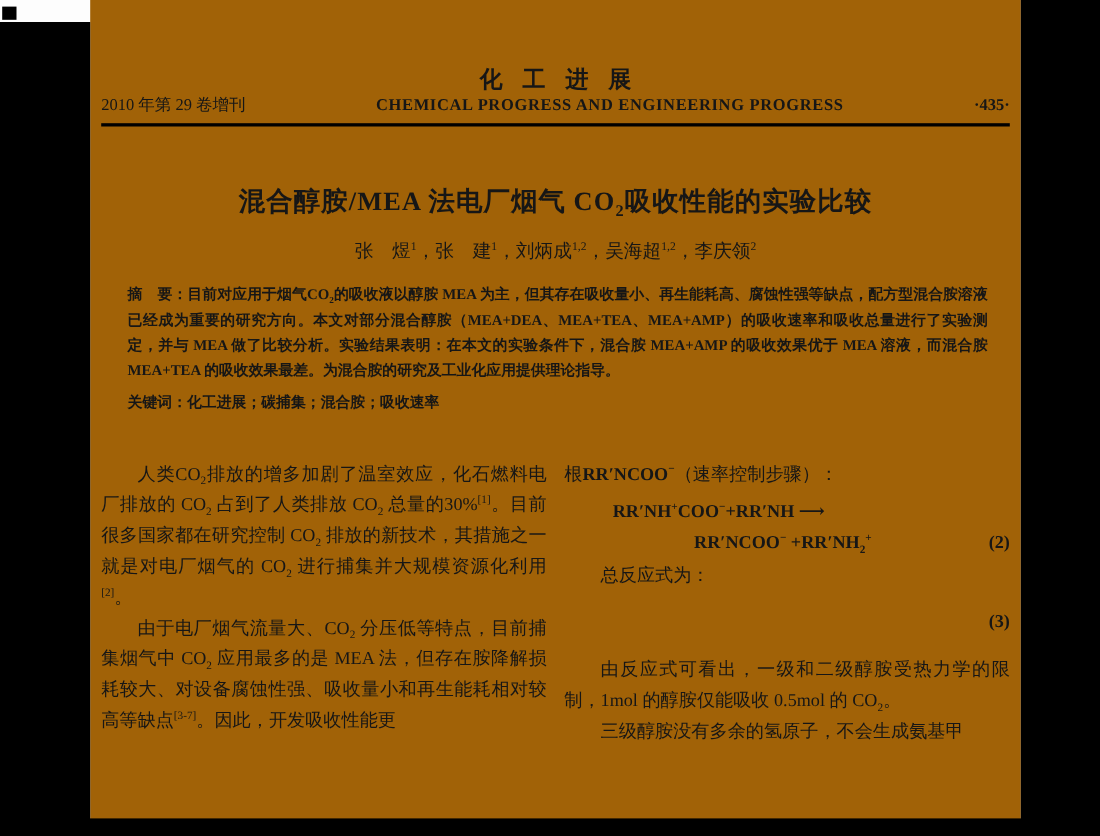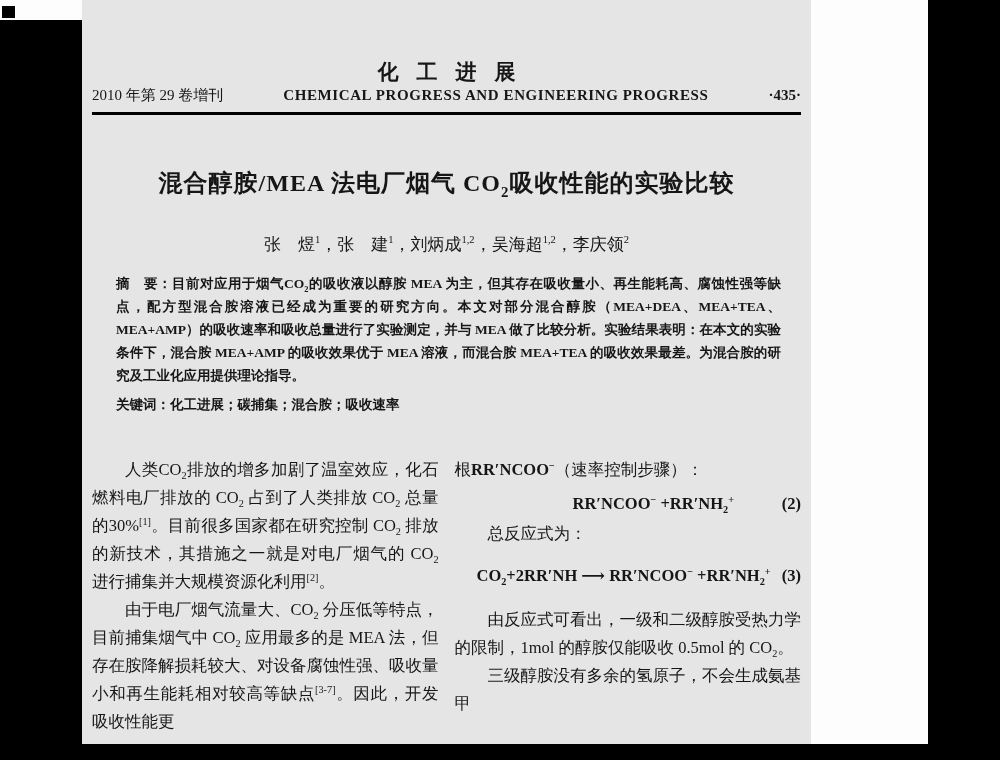--- a/index.html
+++ b/index.html
@@ -14,22 +14,22 @@
   }
   .scan { position: relative; width: 1000px; height: 760px; background: #fdfdfd; }
 
   
   .bar-left   { position: absolute; left: 0; top: 20px; width: 82px; height: 740px; background: #000; z-index: 4; }
   .bar-right  { position: absolute; left: 928px; top: 0; width: 72px; height: 760px; background: #000; z-index: 4; }
   .bar-bottom { position: absolute; left: 0; top: 744px; width: 1000px; height: 16px; background: #000; z-index: 6; }
   .speck-tl   { position: absolute; left: 2px; top: 6px; width: 13px; height: 12px; background: #000; z-index: 5; }
 
   .page {
-    position: absolute; left: 82px; top: 0; width: 729px; height: 760px;
-    background: #e5e5e5; padding: 0 10px; box-sizing: border-box;
+    position: absolute; left: 82px; top: 0; width: 846px; height: 760px;
+    background: #a16207; padding: 0 10px; box-sizing: border-box;
   }
 
   
   .jcn {
     margin-top: 58px; text-align: center;
     font-size: 21px; font-weight: bold; letter-spacing: 18px;
     padding-left: 18px; 
   }
   .hrow {
     margin-top: 0; display: flex; justify-content: space-between; align-items: baseline;
@@ -38,21 +38,21 @@
   .hrow .issue { font-weight: normal; }
   .hrow .jen   { font-weight: bold; letter-spacing: 0.6px; }
   .hrow .pno   { font-weight: bold; }
   .rule { margin-top: 7px; border-top: 3px solid #000; }
 
   
   h1.title {
     margin: 52px 0 0 0; text-align: center;
     font-size: 24px; font-weight: bold; letter-spacing: 1px;
   }
-  .authors { margin-top: 34px; text-align: center; font-size: 17px; }
+  .authors { margin-top: 18px; text-align: center; font-size: 17px; }
   .affil   { margin-top: 15px; text-align: center; font-size: 13.5px; }
 
   
   .abstract {
     margin: 16px 20px 0 24px; font-size: 13.5px; font-weight: bold;
     line-height: 23px; text-align: justify;
   }
   .keywords { margin: 6px 20px 0 24px; font-size: 13.5px; font-weight: bold; line-height: 23px; }
 
   
@@ -105,30 +105,30 @@
 
       <div class="col">
         <p class="indent">人类CO<sub>2</sub>排放的增多加剧了温室效应，化石燃料电厂排放的 CO<sub>2</sub> 占到了人类排放 CO<sub>2</sub> 总量的30%<sup>[1]</sup>。目前很多国家都在研究控制 CO<sub>2</sub> 排放的新技术，其措施之一就是对电厂烟气的 CO<sub>2</sub> 进行捕集并大规模资源化利用<sup>[2]</sup>。</p>
         <p class="indent">由于电厂烟气流量大、CO<sub>2</sub> 分压低等特点，目前捕集烟气中 CO<sub>2</sub> 应用最多的是 MEA 法，但存在胺降解损耗较大、对设备腐蚀性强、吸收量小和再生能耗相对较高等缺点<sup>[3-7]</sup>。因此，开发吸收性能更</p>
       </div>
 
       <div class="col">
         <p class="lead">根<span class="formula-b">RR′NCOO<sup>−</sup></span>（速率控制步骤）：</p>
 
         <div class="eq">
+          <div class="eq-l1">RR′NH<sup>+</sup>COO<sup>−</sup>+RR′NH ⟶</div>
           <div class="eq-l2">
             <span class="eqbody">RR′NCOO<sup>−</sup> +RR′NH<sub>2</sub><sup>+</sup></span>
             <span class="eqnum">(2)</span>
           </div>
         </div>
 
         <p class="indent">总反应式为：</p>
 
         <div class="eq3">
-          <span>CO<sub>2</sub>+2RR′NH ⟶ RR′NCOO<sup>−</sup> +RR′NH<sub>2</sub><sup>+</sup></span>
           <span class="eqnum">(3)</span>
         </div>
 
         <p class="indent">由反应式可看出，一级和二级醇胺受热力学的限制，1mol 的醇胺仅能吸收 0.5mol 的 CO<sub>2</sub>。</p>
         <p class="indent">三级醇胺没有多余的氢原子，不会生成氨基甲</p>
       </div>
 
     </div>
   </div>
 

